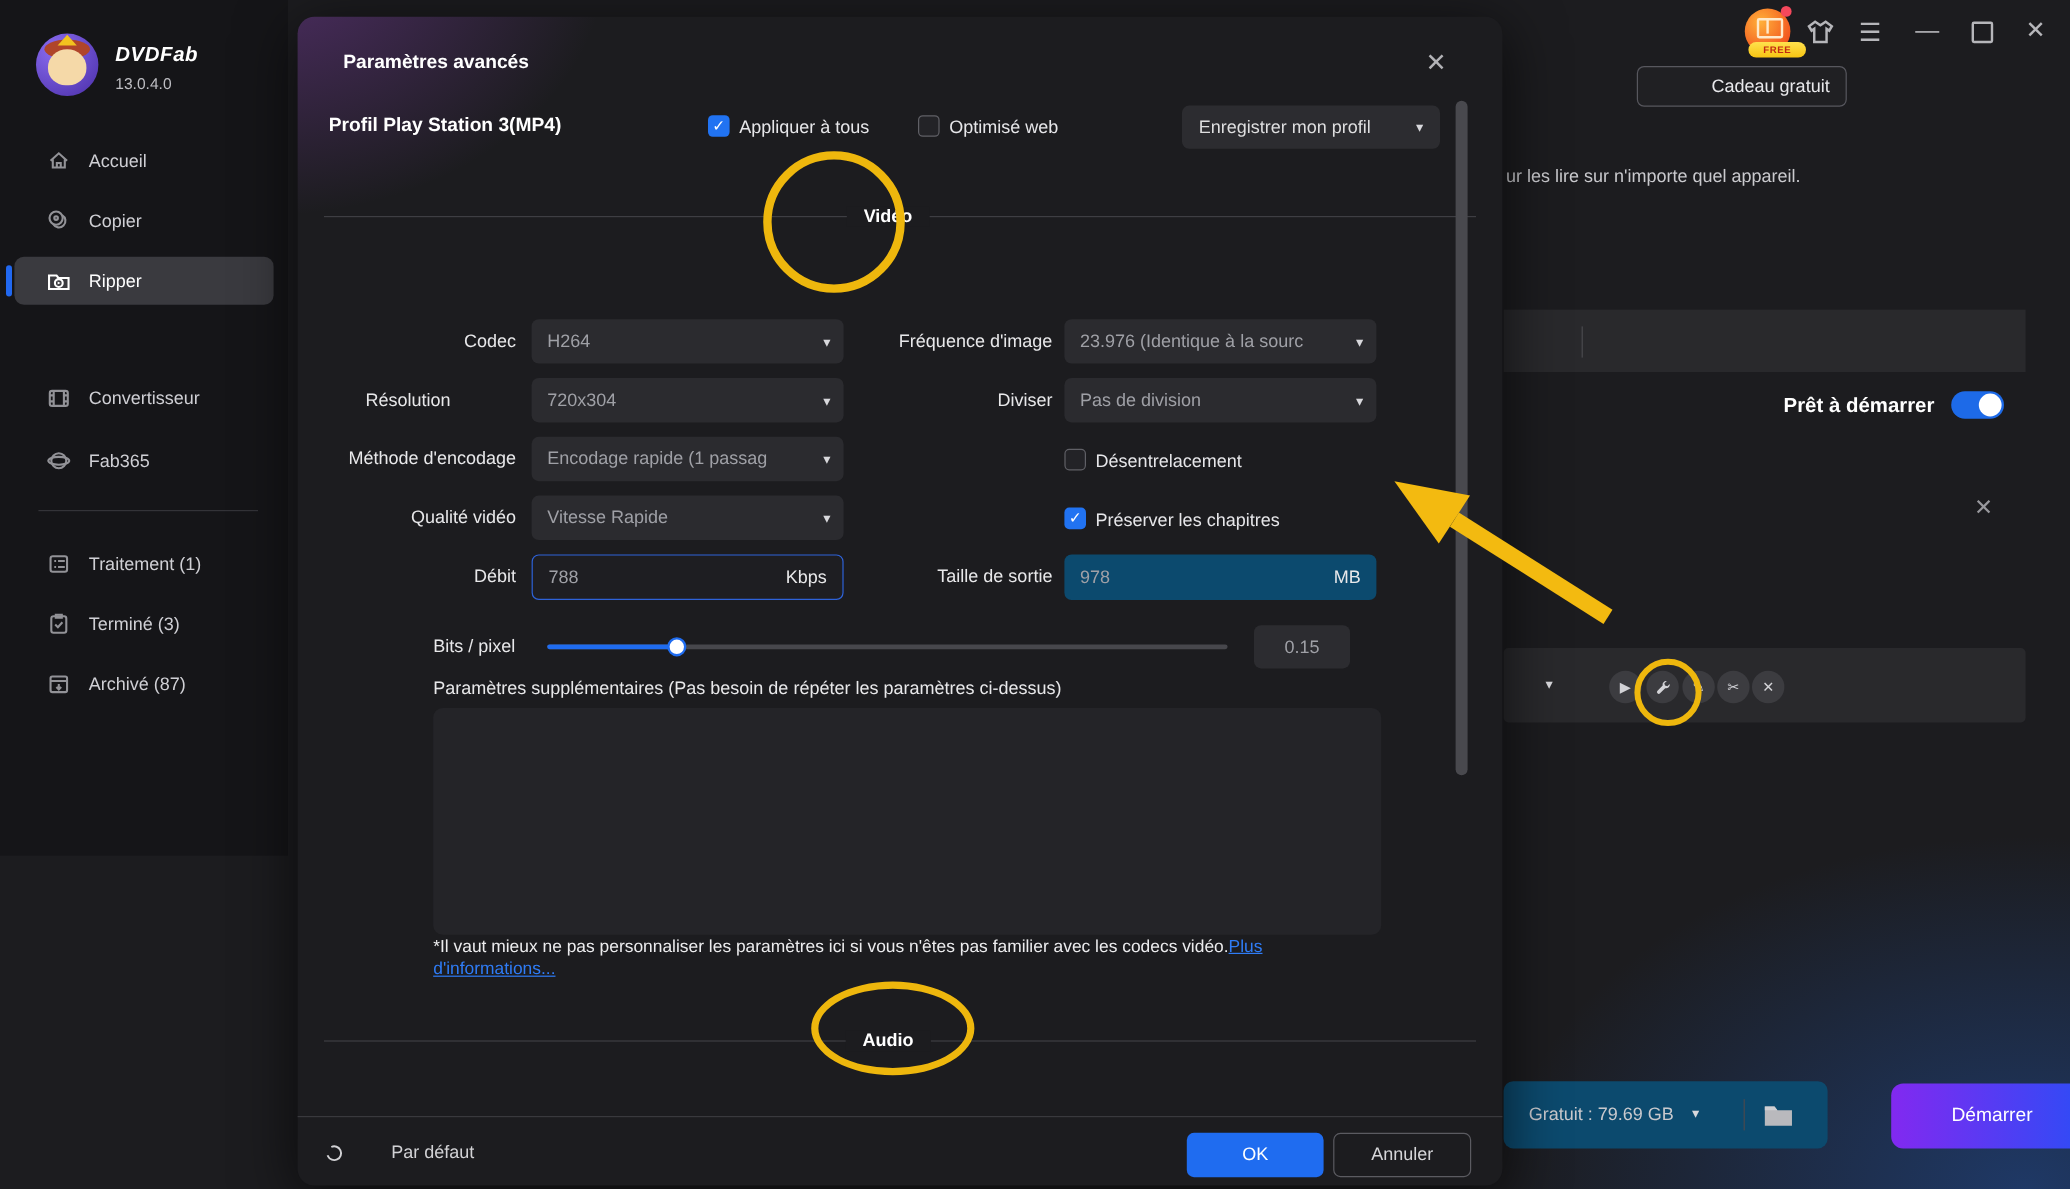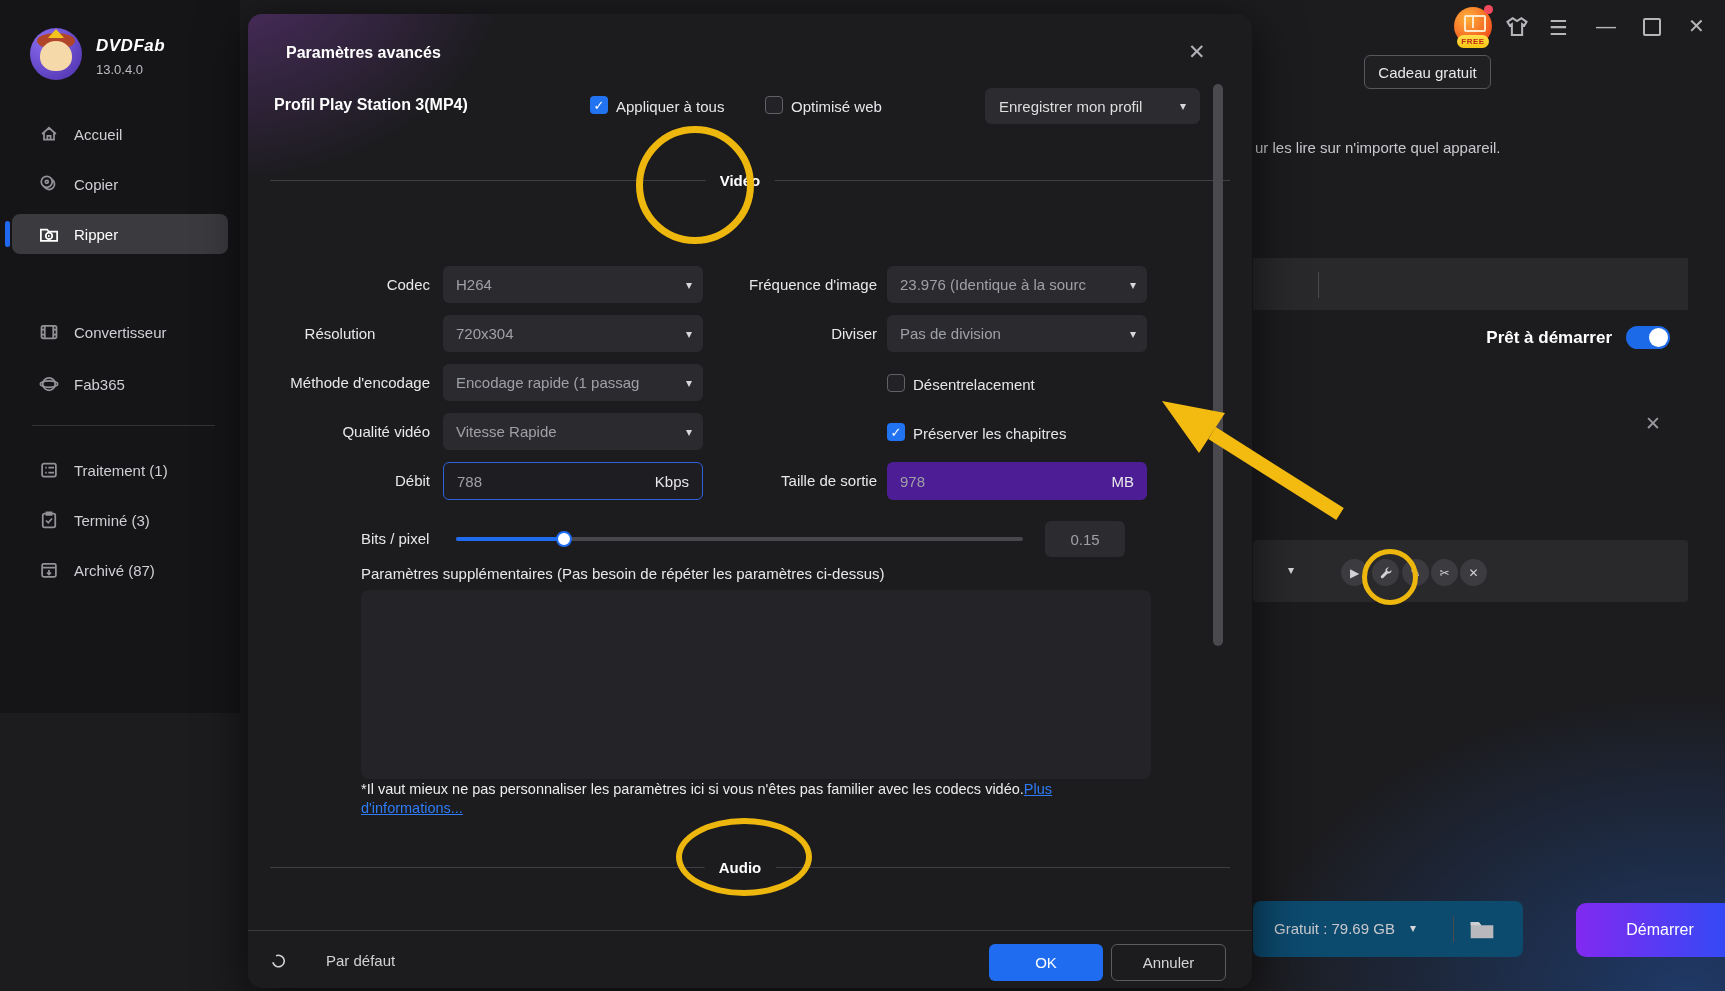--- a/index.html
+++ b/index.html
@@ -5,27 +5,27 @@
   html,body{margin:0;padding:0;}
   body{width:1725px;height:991px;overflow:hidden;background:#1b1b1e;font-family:"Liberation Sans","DejaVu Sans",sans-serif;position:relative;}
   .abs{position:absolute;}
   
   #main-bg{position:absolute;inset:0;background:#1c1c1f;}
   #main-bg .glow{position:absolute;right:0;bottom:0;width:760px;height:520px;
     background:radial-gradient(620px 420px at 95% 100%, rgba(33,80,160,.55), rgba(33,80,160,0) 70%);}
   .tb-icon{position:absolute;color:#b6b6ba;font-size:18px;line-height:1;cursor:pointer;}
   .gift{width:38px;height:38px;border-radius:50%;background:radial-gradient(circle at 35% 30%,#ffb03a,#f2541d 75%);}
   .gift .dot{position:absolute;right:-1px;top:-2px;width:9px;height:9px;border-radius:50%;background:#f4485c;}
-  .gift .pill{position:absolute;left:3px;bottom:-3px;width:32px;height:13px;border-radius:7px;background:linear-gradient(#ffe14d,#f7c412);
+  .gift .pill{position:absolute;left:3px;bottom:-3px;width:48px;height:13px;border-radius:7px;background:linear-gradient(#ffe14d,#f7c412);
     color:#c welcome;color:#c22a12;font-size:8px;font-weight:bold;text-align:center;line-height:13px;letter-spacing:.5px;}
   .gift .box{position:absolute;left:10px;top:8px;width:18px;height:13px;border:2px solid #ffe9c9;border-radius:2px;}
   .gift .box:before{content:"";position:absolute;left:6px;top:-2px;width:2px;height:13px;background:#ffe9c9;}
   .maxbox{width:14px;height:14px;border:2px solid #b6b6ba;border-radius:2px;}
   .tooltip-btn{border:1px solid #57575e;border-radius:6px;color:#e8e8eb;font-size:15px;
-    display:flex;align-items:center;justify-content:center;background:#202023;cursor:pointer;}
+    display:flex;align-items:center;justify-content:center;background:#202023;cursor:pointer;padding-left:48px;}
   .strip{background:#29292c;}
   .vdiv{background:#4a4a4f;width:1px;}
   .ready-label{font-size:17px;font-weight:bold;color:#fff;text-align:right;}
   .toggle{width:44px;height:23px;border-radius:12px;background:#1d6ae8;cursor:pointer;}
   .toggle .knob{position:absolute;right:2px;top:2px;width:19px;height:19px;border-radius:50%;background:#fff;}
   .xicon{color:#98989d;font-size:19px;cursor:pointer;}
   .circle-btn{position:absolute;width:27px;height:27px;border-radius:50%;background:#3c3c40;color:#d3d3d7;
     display:flex;align-items:center;justify-content:center;font-size:12px;cursor:pointer;}
   .chevron{color:#d8d8dc;font-size:12px;cursor:pointer;}
   .freebar{background:#0c4a6e;border-radius:8px;}
@@ -67,21 +67,21 @@
   .section-label{position:absolute;color:#fff;font-size:15px;font-weight:bold;background:#1c1c1f;padding:0 14px;transform:translateX(-50%);}
   .flabel{position:absolute;width:180px;text-align:right;color:#e8e8ea;font-size:15px;line-height:37px;height:37px;}
   .sel{position:absolute;width:260px;height:37px;background:#2b2b2f;border-radius:6px;color:#9fa0a6;font-size:15px;
     display:flex;align-items:center;padding:0 28px 0 13px;box-sizing:border-box;cursor:pointer;}
   .sel .chevron{position:absolute;right:11px;}
   .inp{position:absolute;width:260px;height:38px;border-radius:6px;font-size:15px;display:flex;align-items:center;
     padding:0 13px;box-sizing:border-box;}
   .inp .val{color:#9fa0a6;}
   .inp .unit{margin-left:auto;color:#e8e8ea;}
   .inp.focused{border:1px solid #2e62d8;background:#1e1e22;}
-  .inp.plain{background:#4c1d95;}
+  .inp.plain{background:#0c4a6e;}
   .slider-track{position:absolute;height:4px;background:#47474c;border-radius:2px;cursor:pointer;}
   .slider-fill{position:absolute;height:4px;background:#1f6cf0;border-radius:2px;}
   .slider-thumb{position:absolute;width:16px;height:16px;border-radius:50%;background:#fff;border:2px solid #1f6cf0;box-sizing:border-box;cursor:grab;}
   .valbox{position:absolute;width:80px;height:36px;background:#2c2c30;border-radius:6px;color:#9fa0a6;font-size:15px;
     display:flex;align-items:center;justify-content:center;}
   .extra-label{position:absolute;color:#e8e8ea;font-size:15px;}
   .dlg-textarea{position:absolute;background:#242428;border:none;border-radius:8px;resize:none;outline:none;color:#ddd;}
   .note{position:absolute;color:#ececee;font-size:14.5px;line-height:19px;}
   .note a{color:#2f7cf6;}
   .footer-default{position:absolute;display:flex;align-items:center;color:#d2d2d5;font-size:15px;cursor:pointer;}

